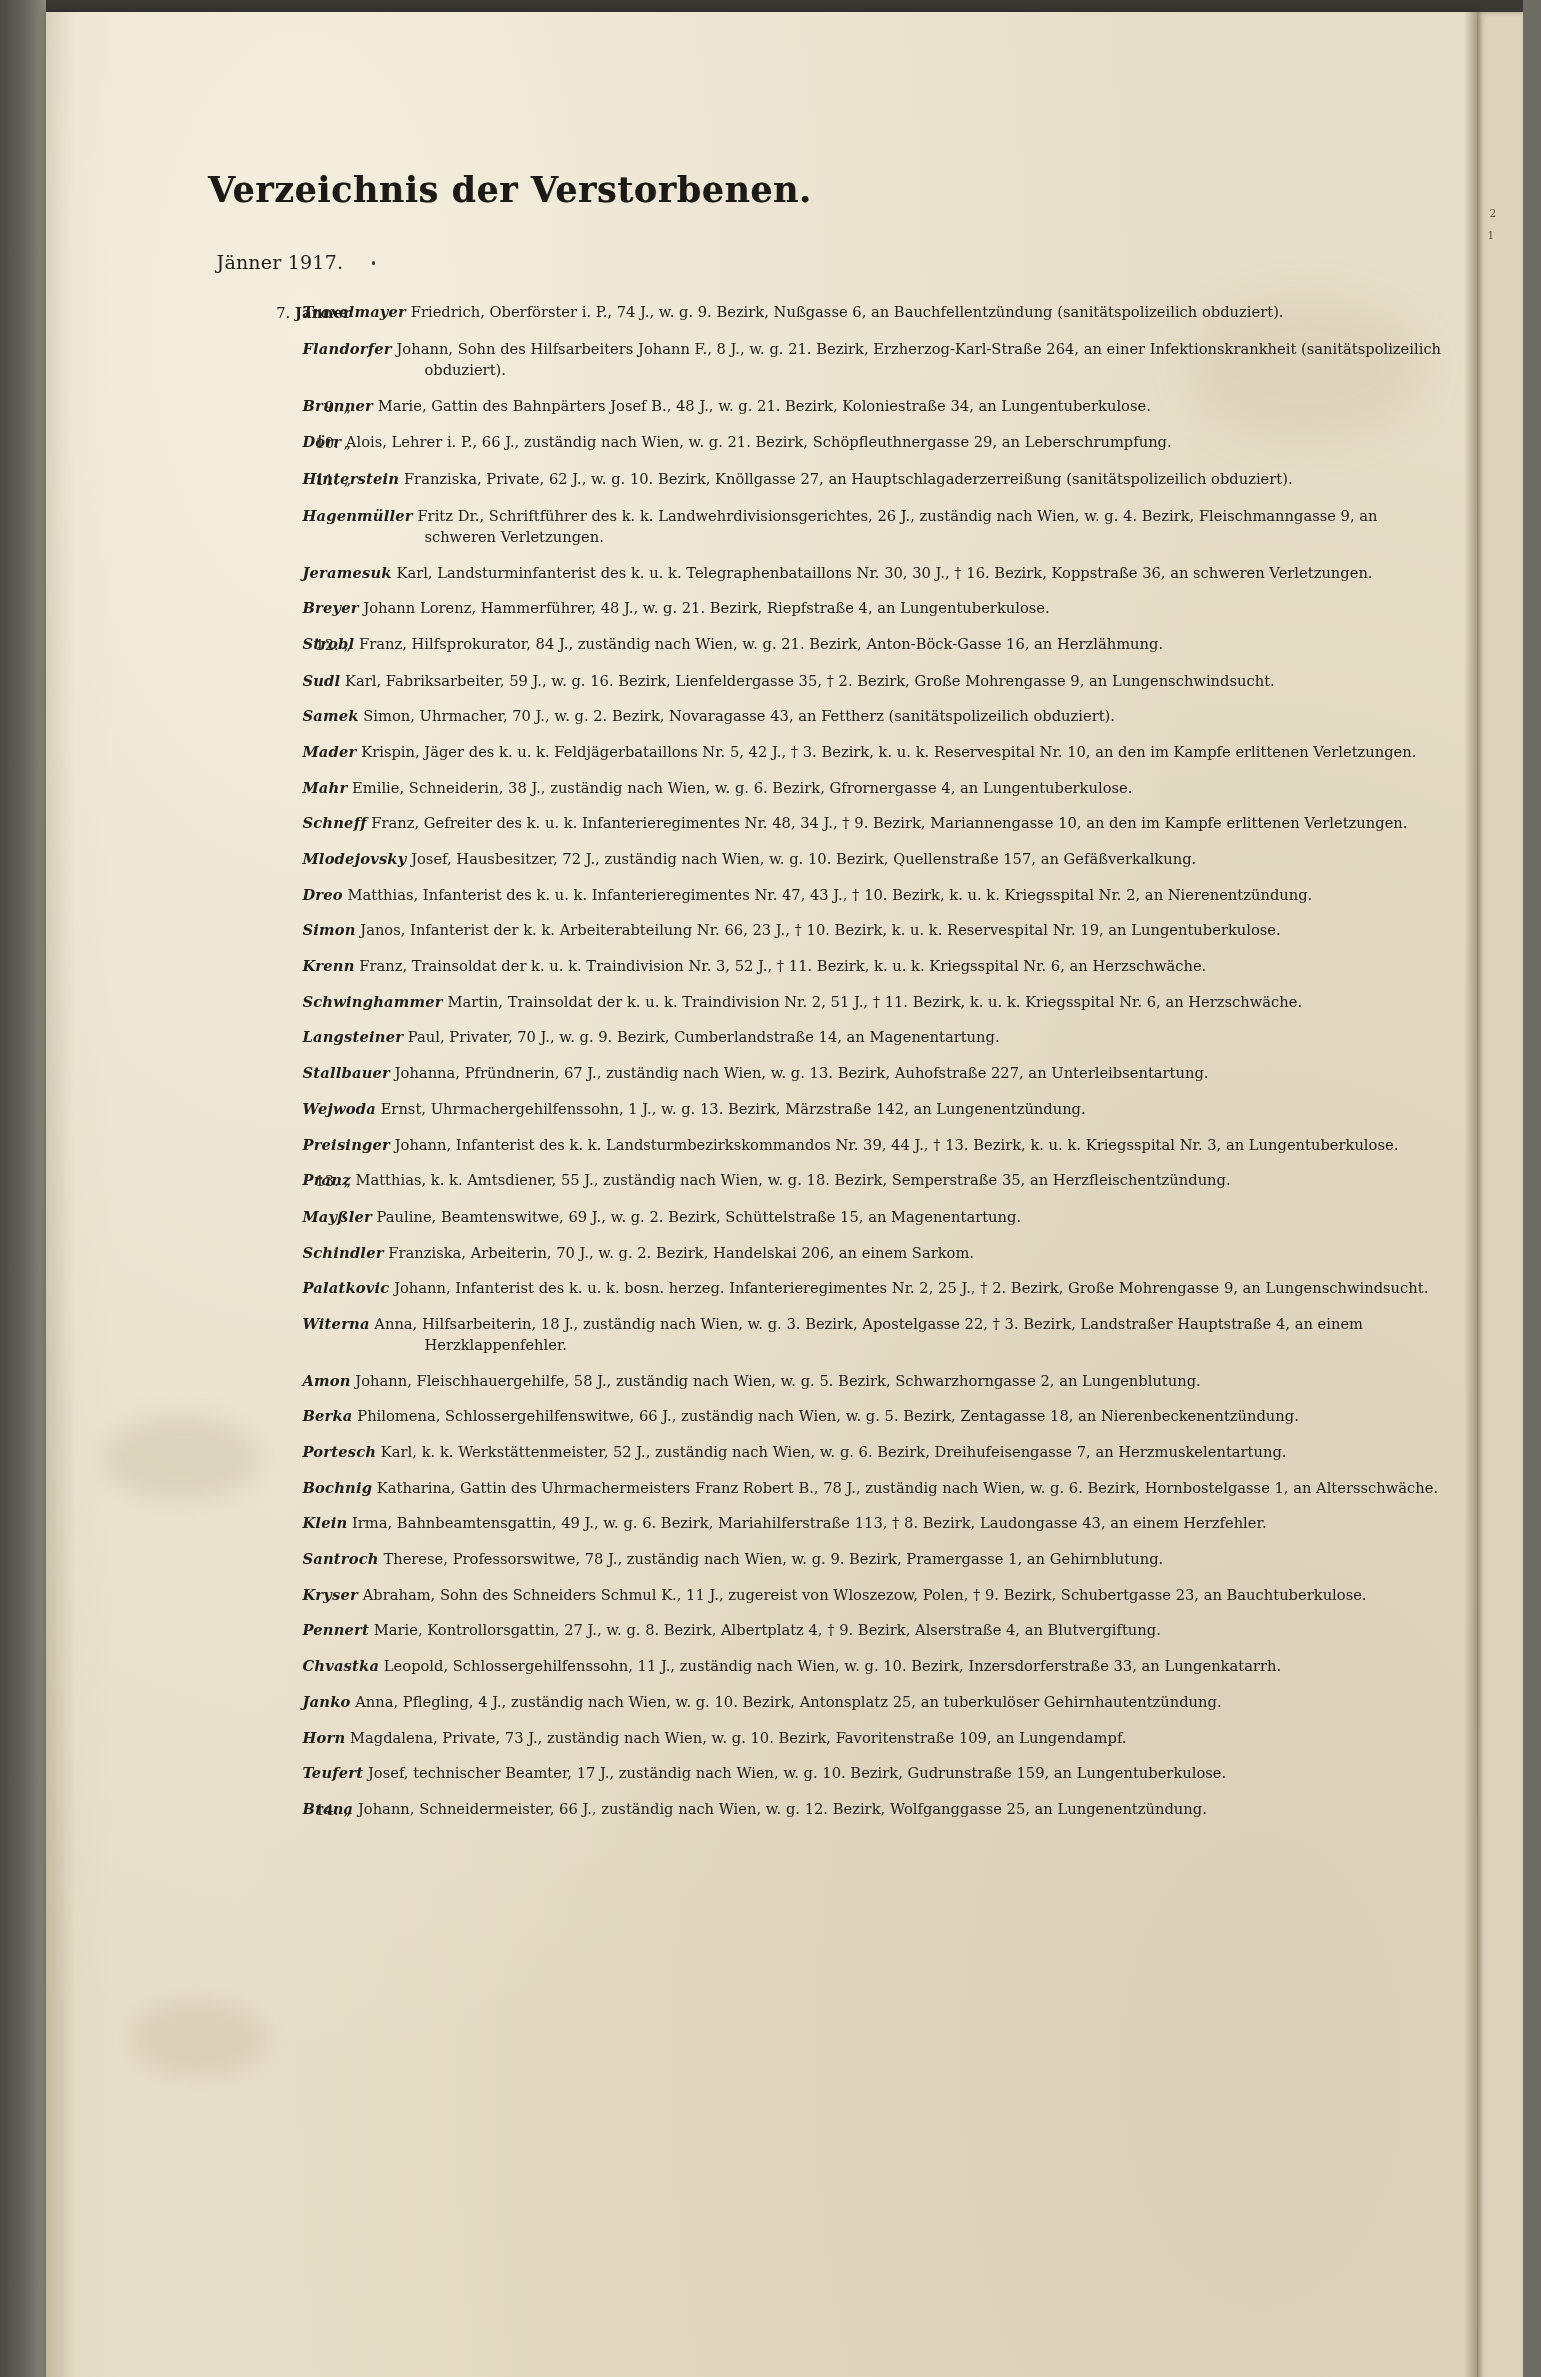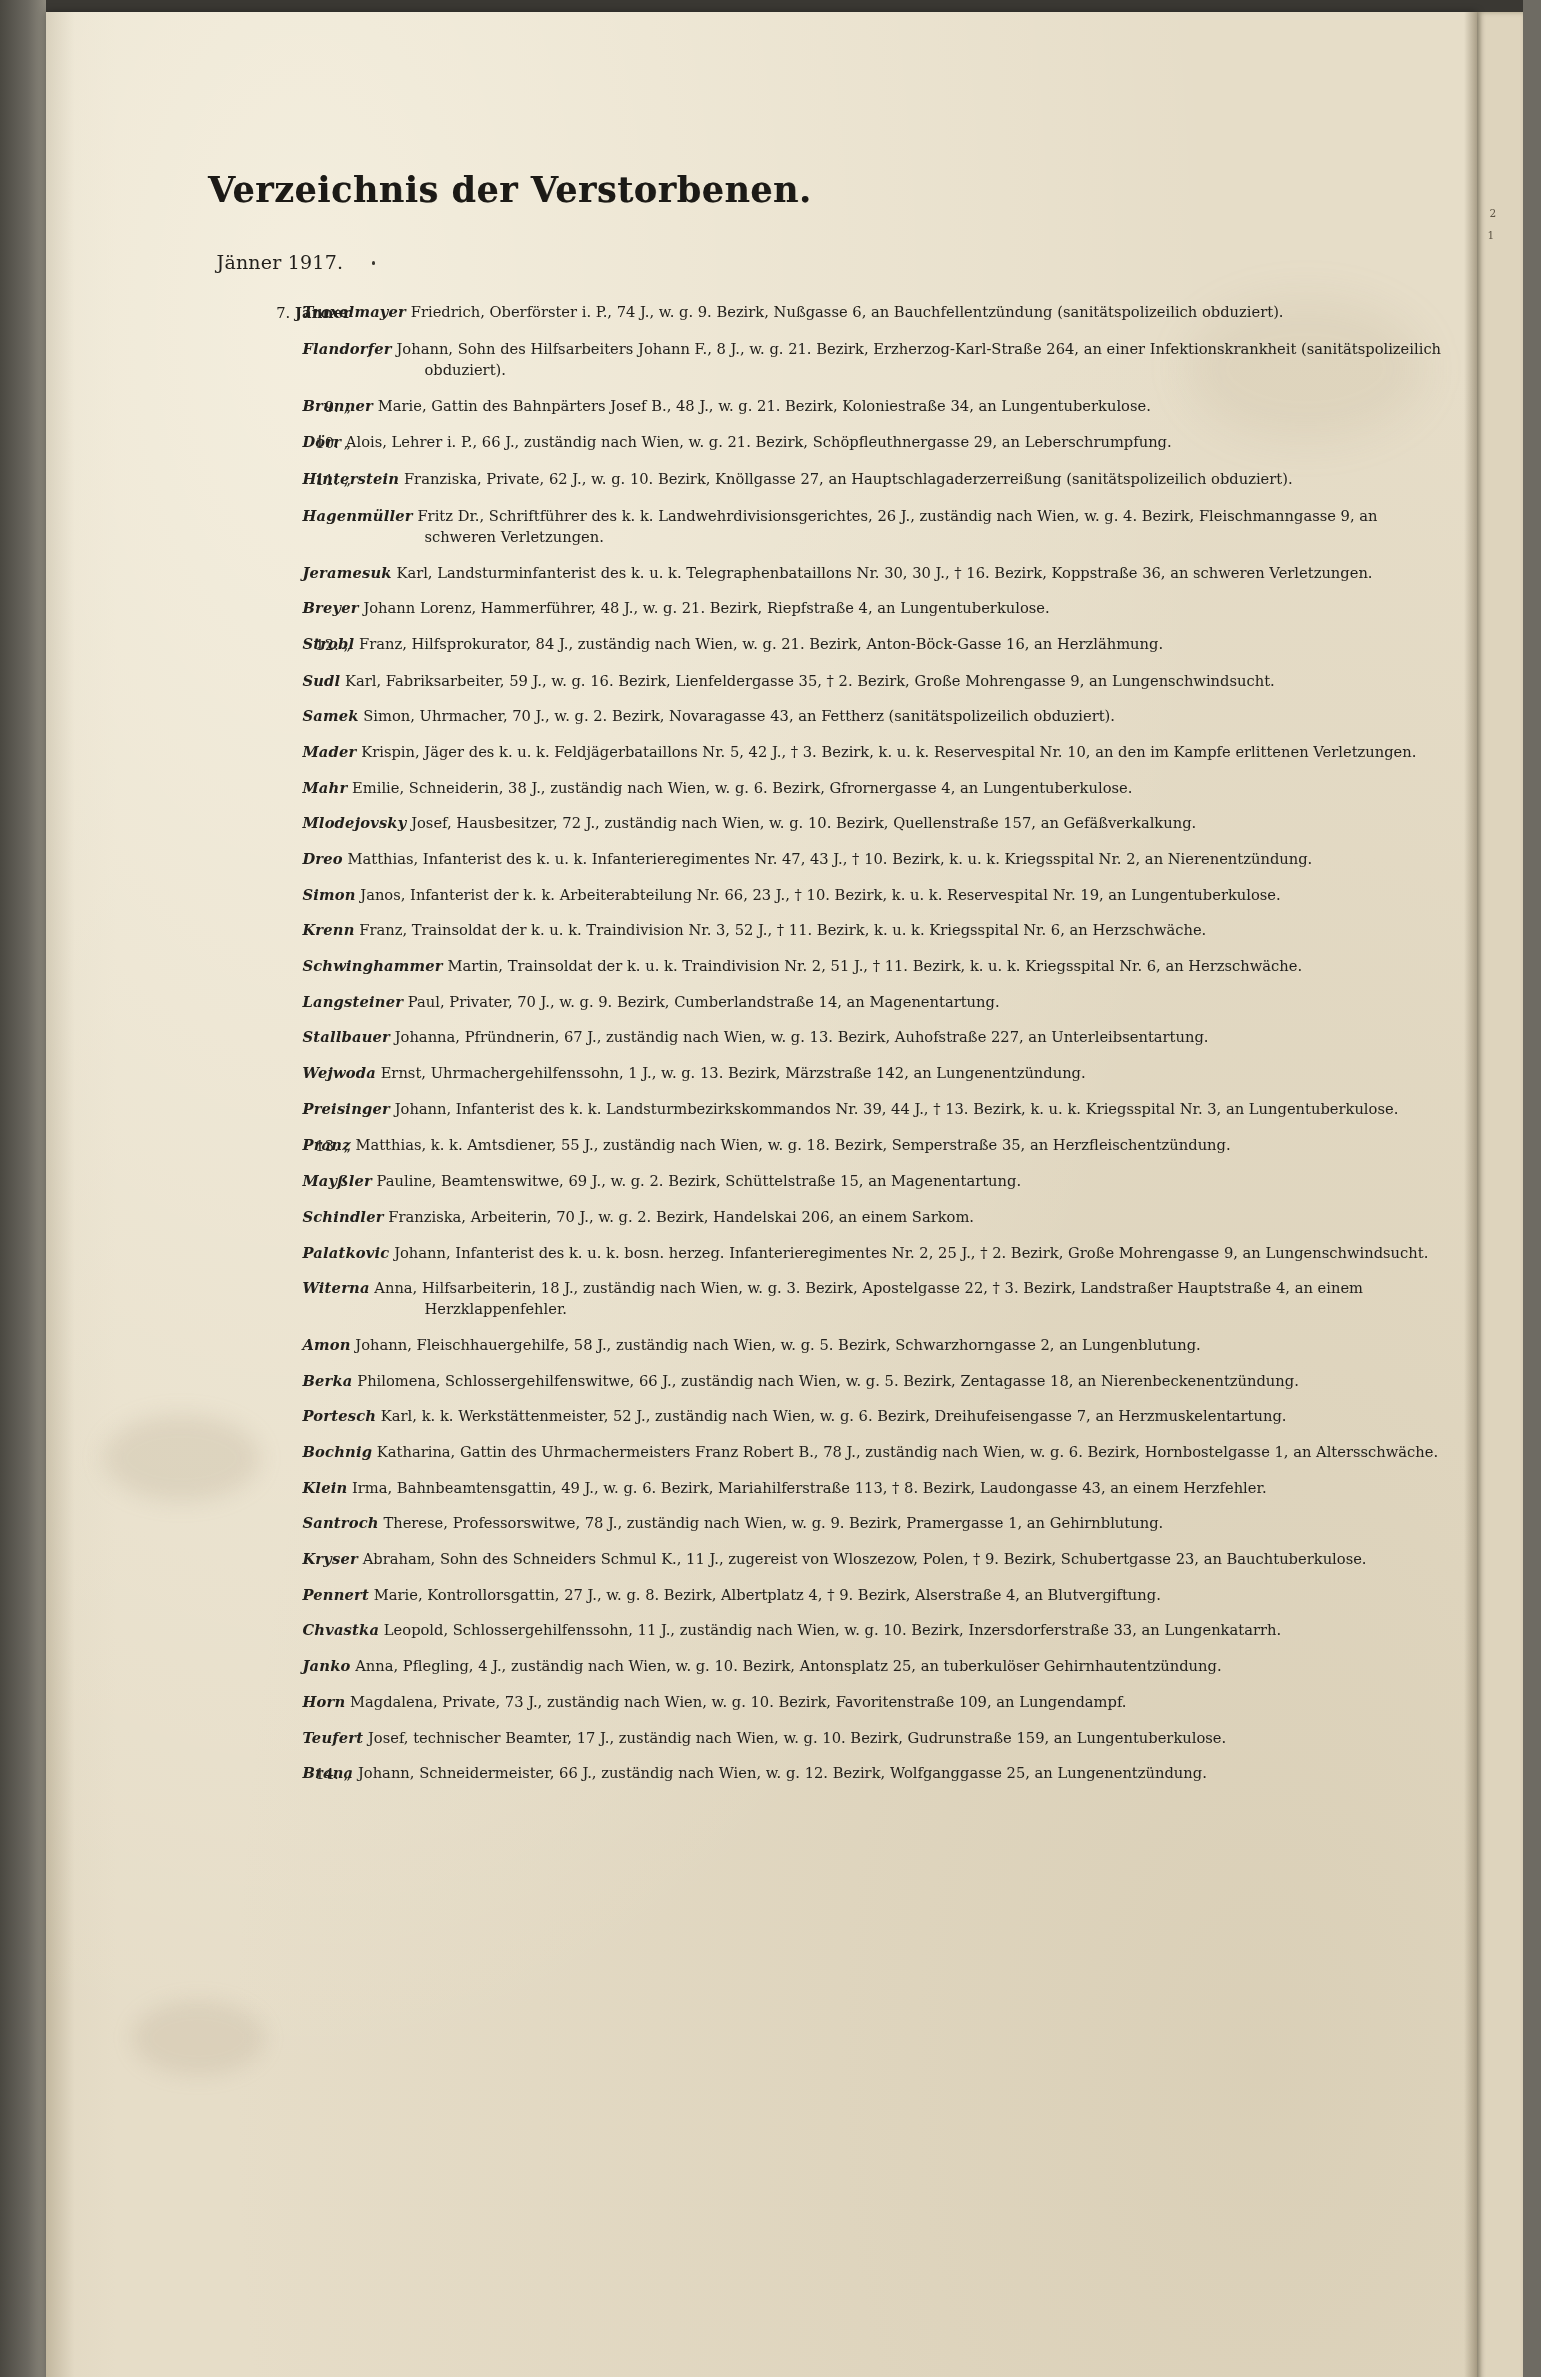--- a/index.html
+++ b/index.html
@@ -245,20 +245,21 @@
               <p class="record"><span class="nm">Strobl</span><span class="txt"> Franz, Hilfsprokurator, 84 J., zuständig nach Wien, w. g. 21. Bezirk, Anton-Böck-Gasse 16, an Herzlähmung.</span></p>
             </div>
           </div>
           <div class="entry-row">
             <div class="date-col"><span class="daynum">13.</span> <span class="ditto">„</span></div>
             <div class="body-col">
               <p class="record"><span class="nm">Sudl</span><span class="txt"> Karl, Fabriksarbeiter, 59 J., w. g. 16. Bezirk, Lienfeldergasse 35, † 2. Bezirk, Große Mohrengasse 9, an Lungenschwindsucht.</span></p>
               <p class="record"><span class="nm">Samek</span><span class="txt"> Simon, Uhrmacher, 70 J., w. g. 2. Bezirk, Novaragasse 43, an Fettherz (sanitätspolizeilich obduziert).</span></p>
               <p class="record"><span class="nm">Mader</span><span class="txt"> Krispin, Jäger des k. u. k. Feldjägerbataillons Nr. 5, 42 J., † 3. Bezirk, k. u. k. Reservespital Nr. 10, an den im Kampfe erlittenen Verletzungen.</span></p>
               <p class="record"><span class="nm">Mahr</span><span class="txt"> Emilie, Schneiderin, 38 J., zuständig nach Wien, w. g. 6. Bezirk, Gfrornergasse 4, an Lungentuberkulose.</span></p>
+              <p class="record"><span class="nm">Schneff</span><span class="txt"> Franz, Gefreiter des k. u. k. Infanterieregimentes Nr. 48, 34 J., † 9. Bezirk, Mariannengasse 10, an den im Kampfe erlittenen Verletzungen.</span></p>
               <p class="record"><span class="nm">Mlodejovsky</span><span class="txt"> Josef, Hausbesitzer, 72 J., zuständig nach Wien, w. g. 10. Bezirk, Quellenstraße 157, an Gefäßverkalkung.</span></p>
               <p class="record"><span class="nm">Dreo</span><span class="txt"> Matthias, Infanterist des k. u. k. Infanterieregimentes Nr. 47, 43 J., † 10. Bezirk, k. u. k. Kriegsspital Nr. 2, an Nierenentzündung.</span></p>
               <p class="record"><span class="nm">Simon</span><span class="txt"> Janos, Infanterist der k. k. Arbeiterabteilung Nr. 66, 23 J., † 10. Bezirk, k. u. k. Reservespital Nr. 19, an Lungentuberkulose.</span></p>
               <p class="record"><span class="nm">Krenn</span><span class="txt"> Franz, Trainsoldat der k. u. k. Traindivision Nr. 3, 52 J., † 11. Bezirk, k. u. k. Kriegsspital Nr. 6, an Herzschwäche.</span></p>
               <p class="record"><span class="nm">Schwinghammer</span><span class="txt"> Martin, Trainsoldat der k. u. k. Traindivision Nr. 2, 51 J., † 11. Bezirk, k. u. k. Kriegsspital Nr. 6, an Herzschwäche.</span></p>
               <p class="record"><span class="nm">Langsteiner</span><span class="txt"> Paul, Privater, 70 J., w. g. 9. Bezirk, Cumberlandstraße 14, an Magenentartung.</span></p>
               <p class="record"><span class="nm">Stallbauer</span><span class="txt"> Johanna, Pfründnerin, 67 J., zuständig nach Wien, w. g. 13. Bezirk, Auhofstraße 227, an Unterleibsentartung.</span></p>
               <p class="record"><span class="nm">Wejwoda</span><span class="txt"> Ernst, Uhrmachergehilfenssohn, 1 J., w. g. 13. Bezirk, Märzstraße 142, an Lungenentzündung.</span></p>
               <p class="record"><span class="nm">Preisinger</span><span class="txt"> Johann, Infanterist des k. k. Landsturmbezirkskommandos Nr. 39, 44 J., † 13. Bezirk, k. u. k. Kriegsspital Nr. 3, an Lungentuberkulose.</span></p>
               <p class="record"><span class="nm">Pranz</span><span class="txt"> Matthias, k. k. Amtsdiener, 55 J., zuständig nach Wien, w. g. 18. Bezirk, Semperstraße 35, an Herzfleischentzündung.</span></p>

